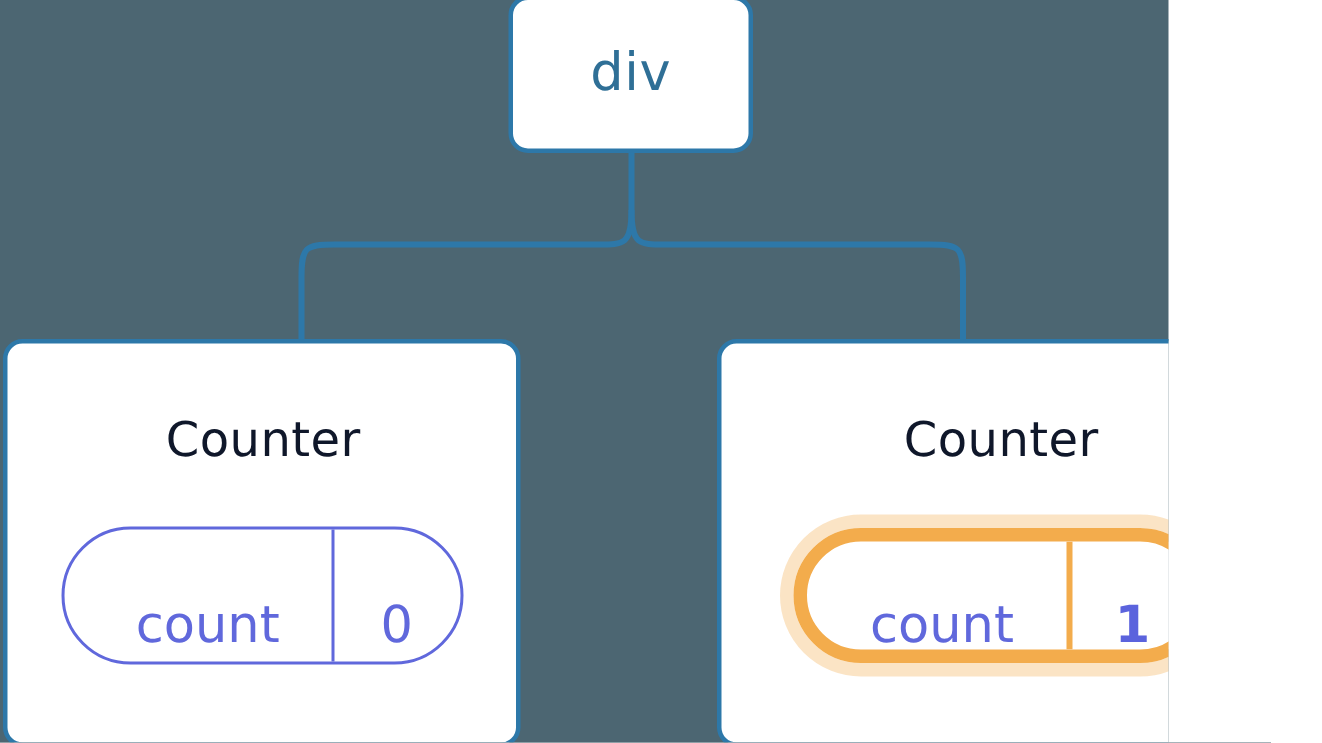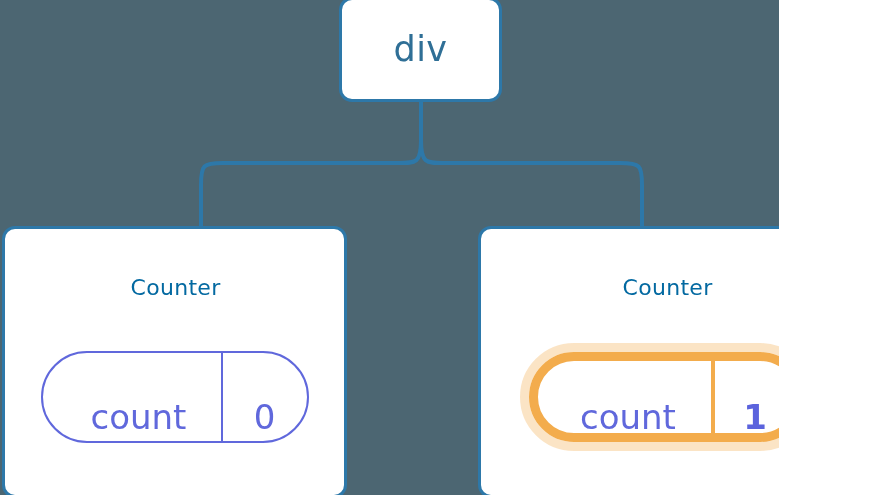--- a/index.html
+++ b/index.html
@@ -74,22 +74,22 @@
     width: 377px;
     height: 272px;
   }
 
   .card-title {
     position: absolute;
     left: 2px;
     right: 0;
     top: 48px;
     text-align: center;
-    font-size: 22px;
-    color: #0369a1;
+    font-size: 32px;
+    color: #0f172a;
     line-height: 1;
     letter-spacing: 0.3px;
   }
 
   
   .pill-wrap {
     position: absolute;
     top: 122px;
     left: 0;
     right: 0;

